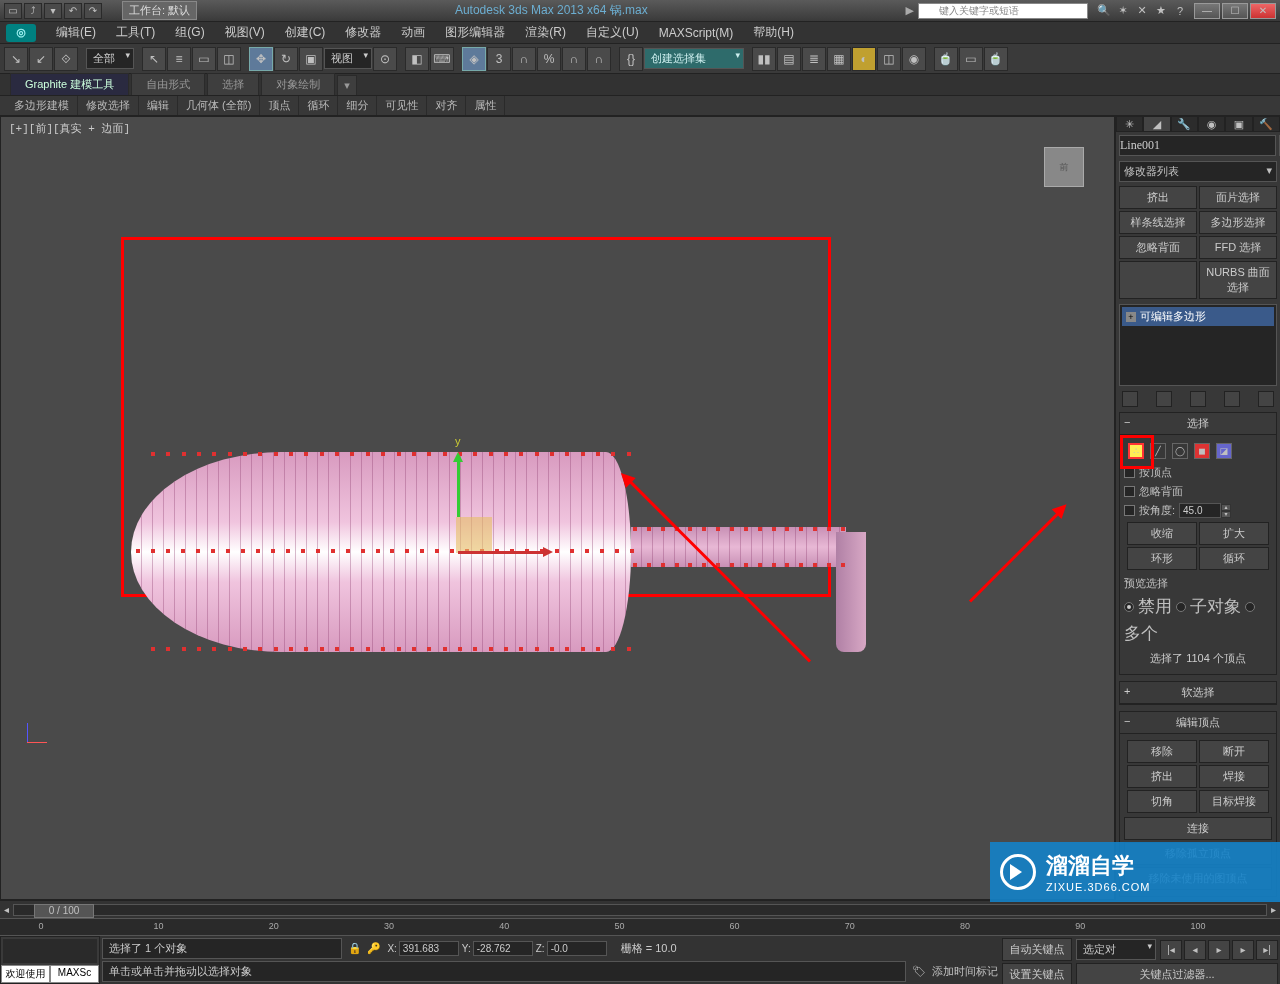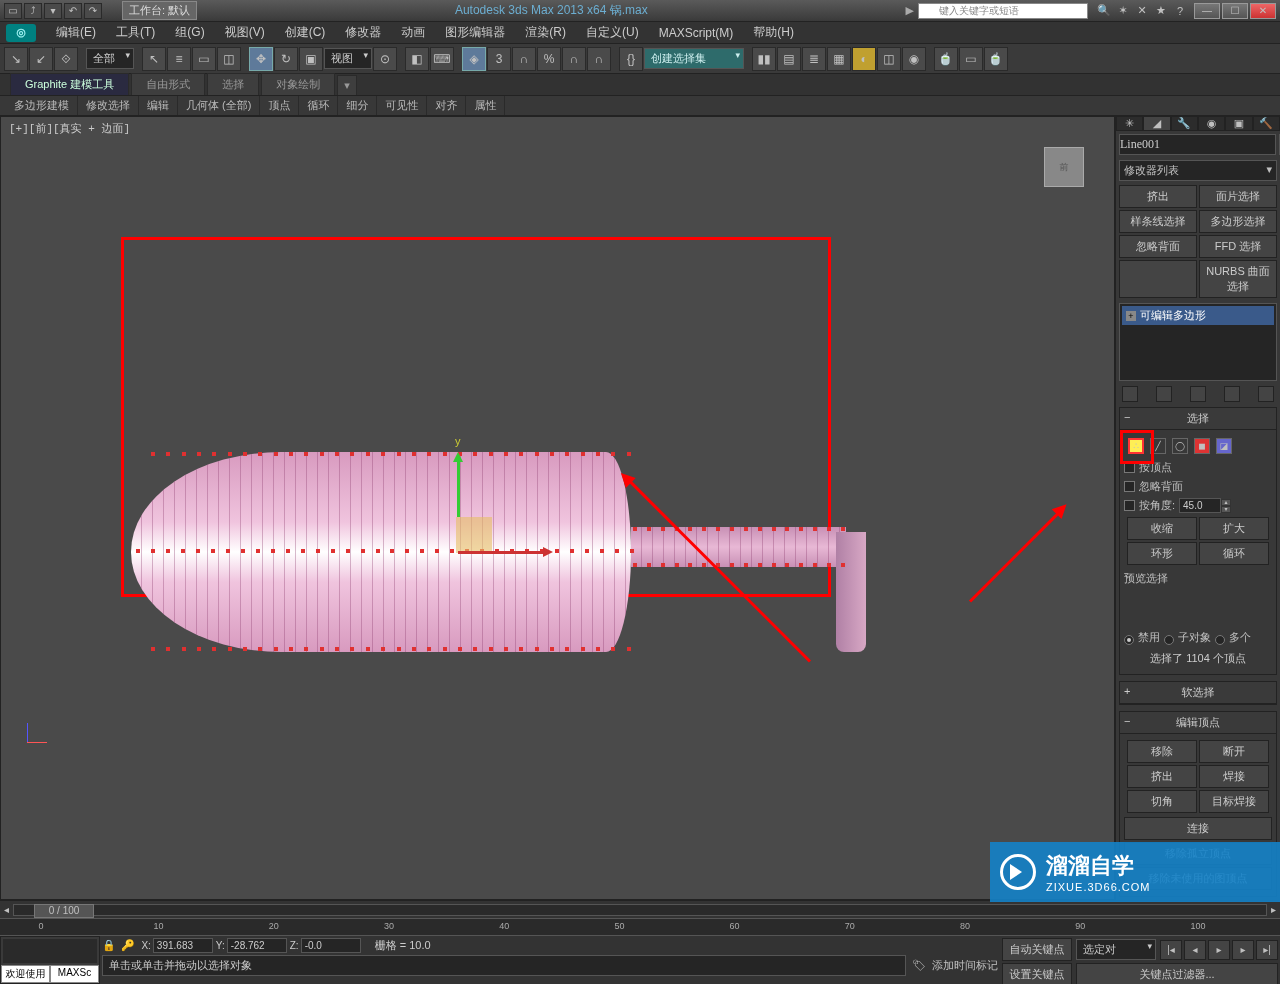--- a/index.html
+++ b/index.html
@@ -88,21 +88,21 @@
 .sel-icon.vertex { background: #ffee55; border: 2px solid #f33; }
 .sel-icon.red { background: #d33; }
 .sel-icon.blue { background: #66c; }
 .red-highlight { position: absolute; border: 3px solid #f00; }
 .chk-row { display: flex; align-items: center; gap: 4px; padding: 2px 0; font-size: 11px; }
 .chk { width: 11px; height: 11px; border: 1px solid #777; background: #252525; }
 .spin { display: flex; align-items: center; }
 .spin input { width: 42px; background: #252525; border: 1px solid #555; color: #ccc; padding: 1px 3px; font-size: 10px; }
 .spin .arrows { width: 10px; display: flex; flex-direction: column; }
 .spin .arrows span { height: 7px; background: #555; border: 1px solid #333; font-size: 6px; line-height: 5px; text-align: center; }
-.radio-row { display: flex; gap: 4px; padding: 2px 0; font-size: 11px; align-items: flex-end; flex-wrap: wrap; margin-top: 40px; }
+.radio-row { display: flex; gap: 4px; padding: 2px 0; font-size: 17px; align-items: center; flex-wrap: wrap; }
 .radio { width: 10px; height: 10px; border-radius: 50%; border: 1px solid #777; background: #252525; }
 .radio.on::after { content: ""; display: block; width: 4px; height: 4px; background: #ccc; border-radius: 50%; margin: 2px; }
 .info-txt { text-align: center; padding: 4px; font-size: 11px; color: #ccc; }
 
 
 .bottom { height: 84px; background: #333; border-top: 1px solid #222; display: flex; flex-direction: column; }
 .timeline { height: 18px; display: flex; align-items: center; padding: 0 4px; position: relative; }
 .timeline .slider { flex: 1; height: 12px; background: #2a2a2a; border: 1px solid #555; position: relative; margin: 0 4px; }
 .timeline .handle { position: absolute; left: 20px; top: -1px; width: 60px; height: 14px; background: #555; border: 1px solid #777; font-size: 10px; text-align: center; }
 .trackbar { height: 18px; background: #2a2a2a; border-top: 1px solid #555; border-bottom: 1px solid #555; position: relative; }
@@ -553,20 +553,21 @@
   <div class="status-row">
     <div class="status-left">
       <div class="render"></div>
       <div class="wel">
           <span>欢迎使用</span>
           <span>MAXSc</span>
         </div>
     </div>
     <div class="status-mid">
       <div style="display:flex; gap:6px; align-items:center;">
+        <div class="status-line" style="flex:0 0 240px">选择了 1 个对象</div>
         <span>🔒</span>
         <span>🔑</span>
         <div class="coord-box">
           <div class="coord-item">
               <span class="lbl">X:</span>
               <input value="391.683" style="">
             </div>
           <div class="coord-item">
               <span class="lbl">Y:</span>
               <input value="-28.762" style="">

